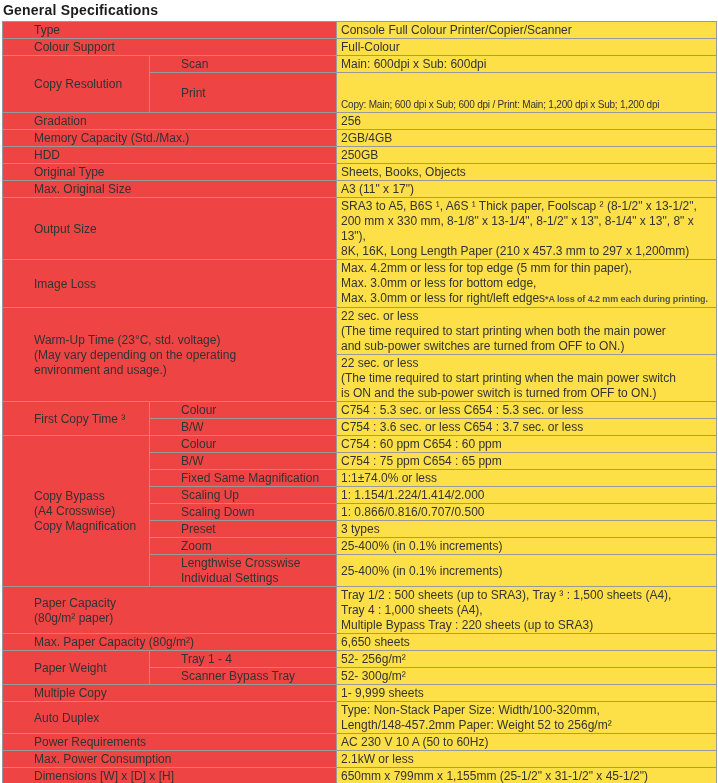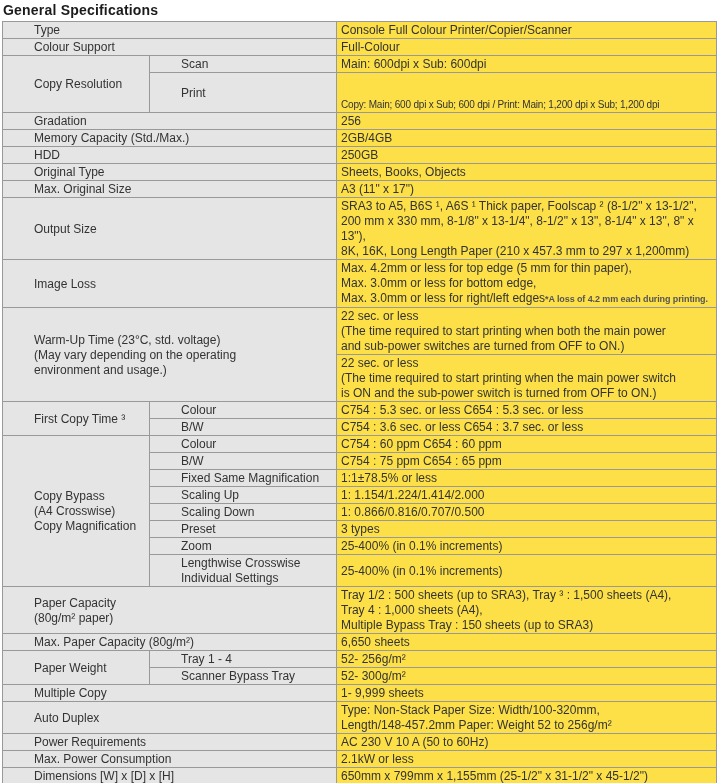--- a/index.html
+++ b/index.html
@@ -34,21 +34,21 @@
   col.c3 { width: 380px; }
   td {
     border: 1px solid #999999;
     padding: 1px 4px 0 4px;
     font-size: 12px;
     line-height: 15px;
     vertical-align: middle;
     overflow: hidden;
   }
   td.label, td.sublabel {
-    background: #e5e5e5;
+    background: #ef4444;
     padding-left: 31px;
   }
   td.value {
     background: #fde047;
   }
   .spec-line { white-space: normal; }
   .line-small {
     font-size: 10px;
     letter-spacing: -0.2px;
     white-space: nowrap;
@@ -227,21 +227,21 @@
           </td>
           <td class="value">
             <div class="spec-line">C754 : 75 ppm C654 : 65 ppm</div>
           </td>
         </tr>
         <tr>
           <td class="sublabel">
             <div class="spec-line">Fixed Same Magnification</div>
           </td>
           <td class="value">
-            <div class="spec-line">1:1±78.5% or less</div>
+            <div class="spec-line">1:1±74.0% or less</div>
           </td>
         </tr>
         <tr>
           <td class="sublabel">
             <div class="spec-line">Scaling Up</div>
           </td>
           <td class="value">
             <div class="spec-line">1: 1.154/1.224/1.414/2.000</div>
           </td>
         </tr>
@@ -278,21 +278,21 @@
           </td>
         </tr>
         <tr>
           <td class="label" colspan="2">
             <div class="spec-line">Paper Capacity</div>
             <div class="spec-line">(80g/m² paper)</div>
           </td>
           <td class="value">
             <div class="spec-line">Tray 1/2 : 500 sheets (up to SRA3), Tray ³ : 1,500 sheets (A4),</div>
             <div class="spec-line">Tray 4 : 1,000 sheets (A4),</div>
-            <div class="spec-line">Multiple Bypass Tray : 150 sheets (up to SRA3)</div>
+            <div class="spec-line">Multiple Bypass Tray : 220 sheets (up to SRA3)</div>
           </td>
         </tr>
         <tr>
           <td class="label" colspan="2">
             <div class="spec-line">Max. Paper Capacity (80g/m²)</div>
           </td>
           <td class="value">
             <div class="spec-line">6,650 sheets</div>
           </td>
         </tr>

